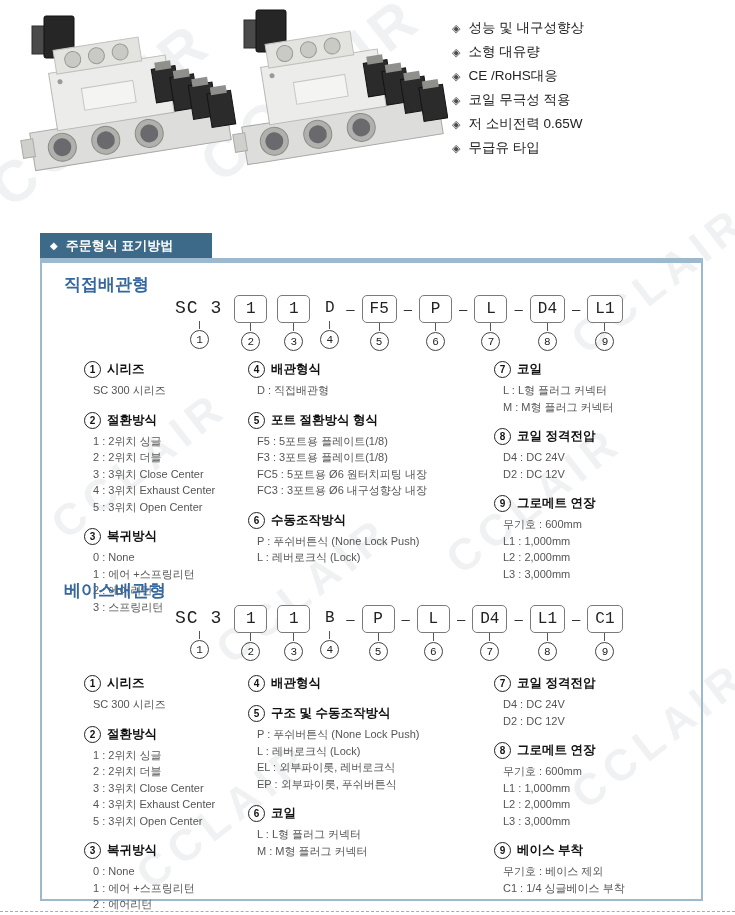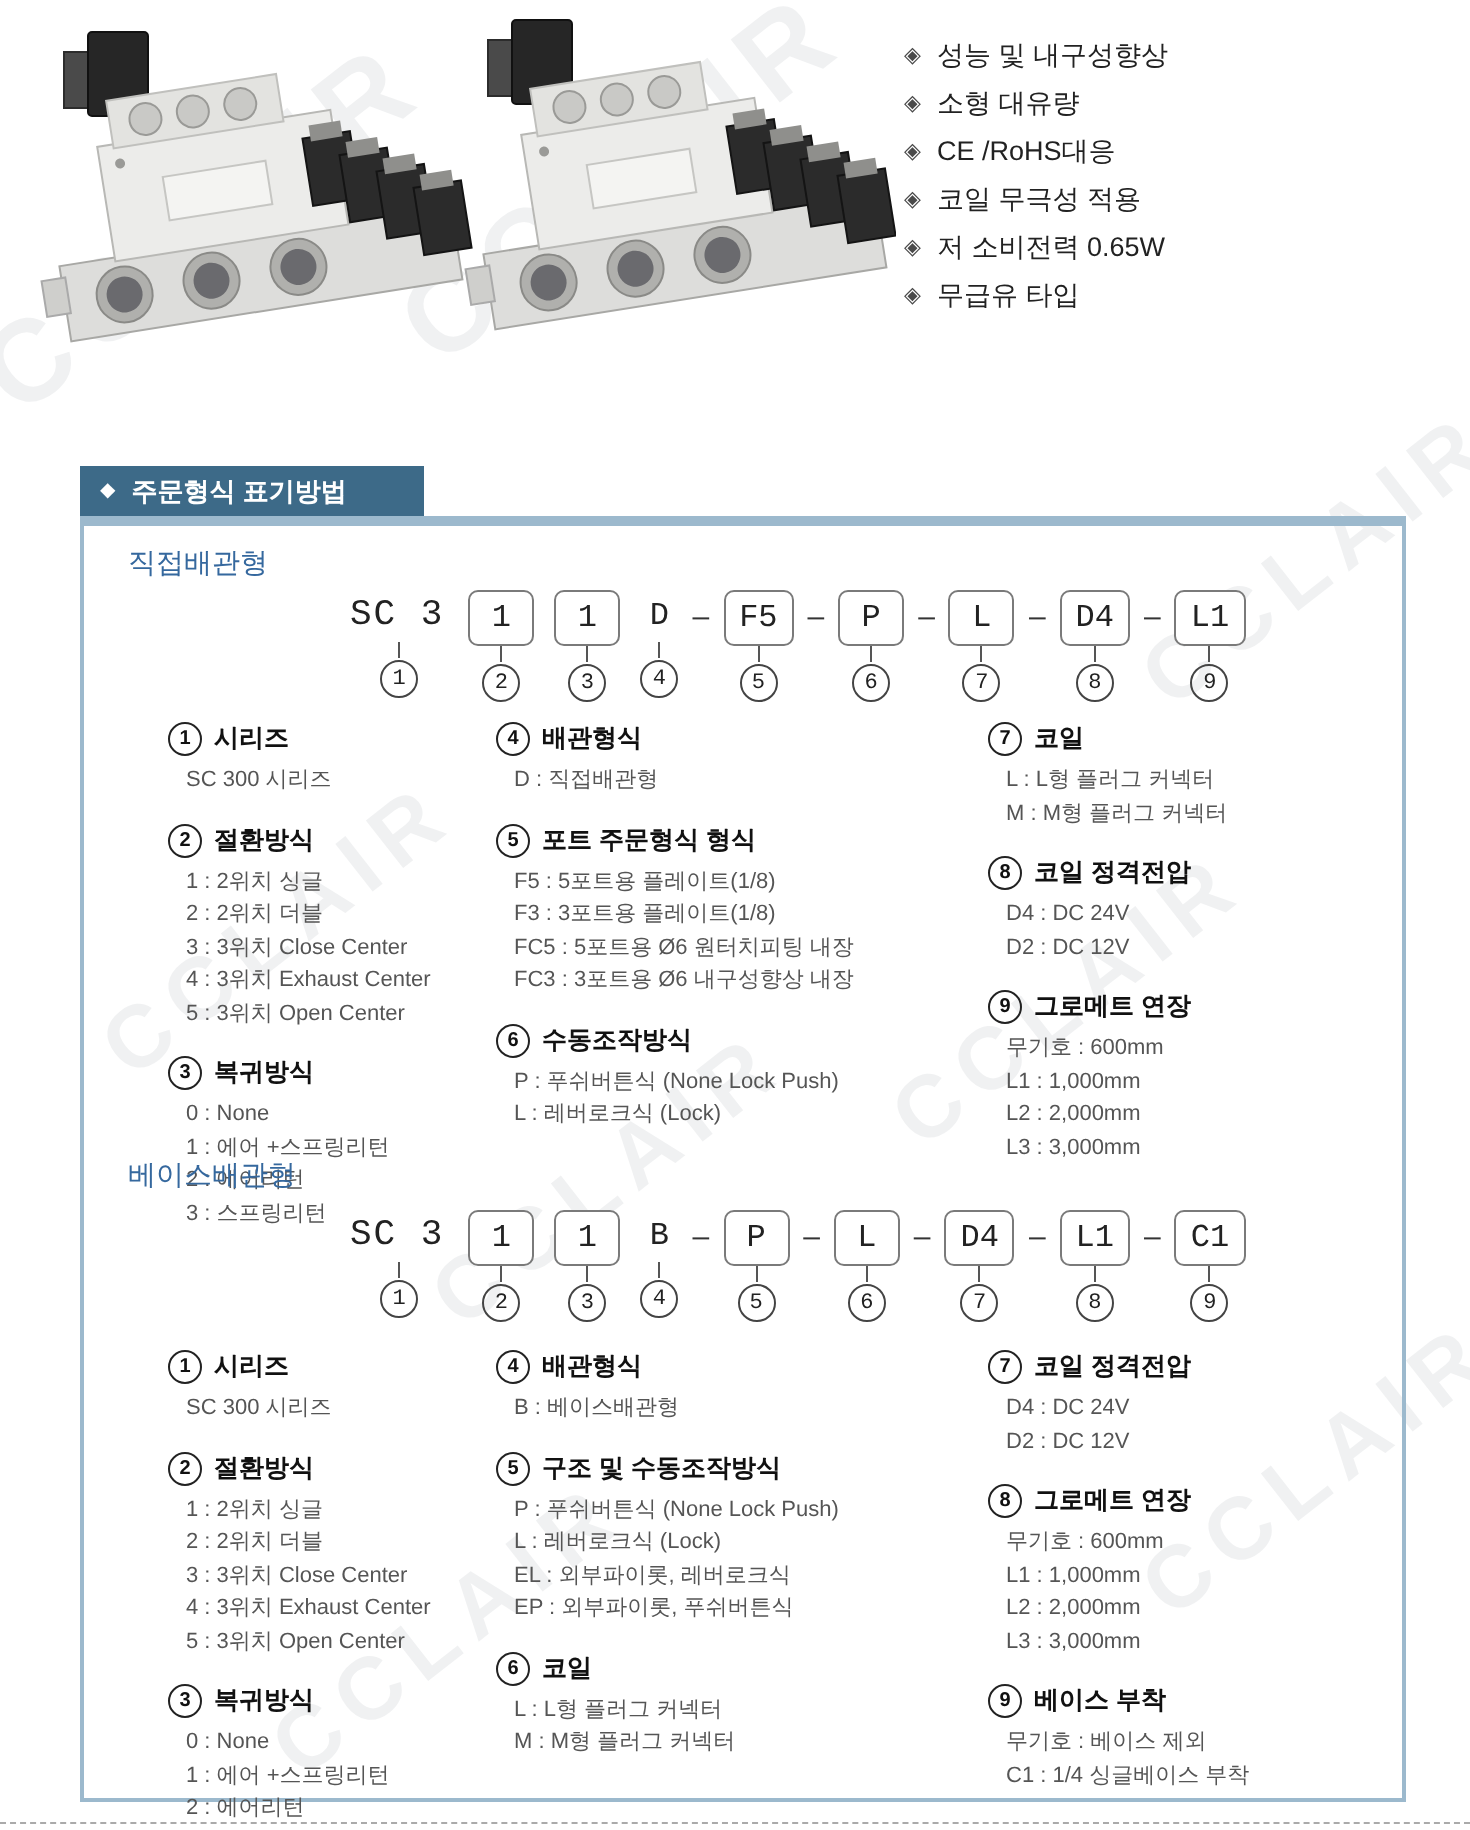--- a/index.html
+++ b/index.html
@@ -20,21 +20,21 @@
   .feat-ico{color:#4a4a4a;margin-right:8px;font-size:11px;line-height:1;}
 
   
   .sec-tab{position:absolute;left:40px;top:233px;width:172px;height:25px;background:#3d6a88;
            color:#fff;display:flex;align-items:center;font-size:13px;font-weight:bold;z-index:2;}
   .sec-ico{margin:0 8px 0 10px;font-size:10px;line-height:1;}
 
   
   .box{position:absolute;left:40px;top:258px;width:663px;height:643px;box-sizing:border-box;
        border:2px solid #9cb9cd;border-top-width:5px;background:transparent;}
-  .sub-label{position:absolute;left:22px;font-size:14px;font-weight:normal;color:#35689e;}
+  .sub-label{position:absolute;left:22px;font-size:17px;font-weight:bold;color:#35689e;}
   .lbl1{top:10px;}
   .lbl2{top:316px;}
 
   
   .code-row{position:absolute;left:128px;display:flex;align-items:flex-start;}
   .row1{top:32px;}
   .row2{top:342px;}
   .code-col{display:flex;flex-direction:column;align-items:center;margin:0 5px;font-family:Liberation Mono, monospace;}
   .code-val{height:26px;display:flex;align-items:center;justify-content:center;
             font-size:16px;color:#222;}
@@ -234,21 +234,21 @@
           <div class="grp">
             <div class="grp-h">
               <span class="grp-num">4</span>
               <span>배관형식</span>
             </div>
             <div class="grp-i">D : 직접배관형</div>
           </div>
           <div class="grp">
             <div class="grp-h">
               <span class="grp-num">5</span>
-              <span>포트 주문형식 형식</span>
+              <span>포트 절환방식 형식</span>
             </div>
             <div class="grp-i">F5 : 5포트용 플레이트(1/8)</div>
             <div class="grp-i">F3 : 3포트용 플레이트(1/8)</div>
             <div class="grp-i">FC5 : 5포트용 Ø6 원터치피팅 내장</div>
             <div class="grp-i">FC3 : 3포트용 Ø6 내구성향상 내장</div>
           </div>
           <div class="grp">
             <div class="grp-h">
               <span class="grp-num">6</span>
               <span>수동조작방식</span>
@@ -370,21 +370,20 @@
             <div class="grp-i">2 : 에어리턴</div>
             <div class="grp-i">3 : 스프링리턴</div>
           </div>
         </div>
         <div class="col">
           <div class="grp">
             <div class="grp-h">
               <span class="grp-num">4</span>
               <span>배관형식</span>
             </div>
-            <div class="grp-i">B : 베이스배관형</div>
           </div>
           <div class="grp">
             <div class="grp-h">
               <span class="grp-num">5</span>
               <span>구조 및 수동조작방식</span>
             </div>
             <div class="grp-i">P : 푸쉬버튼식 (None Lock Push)</div>
             <div class="grp-i">L : 레버로크식 (Lock)</div>
             <div class="grp-i">EL : 외부파이롯, 레버로크식</div>
             <div class="grp-i">EP : 외부파이롯, 푸쉬버튼식</div>

